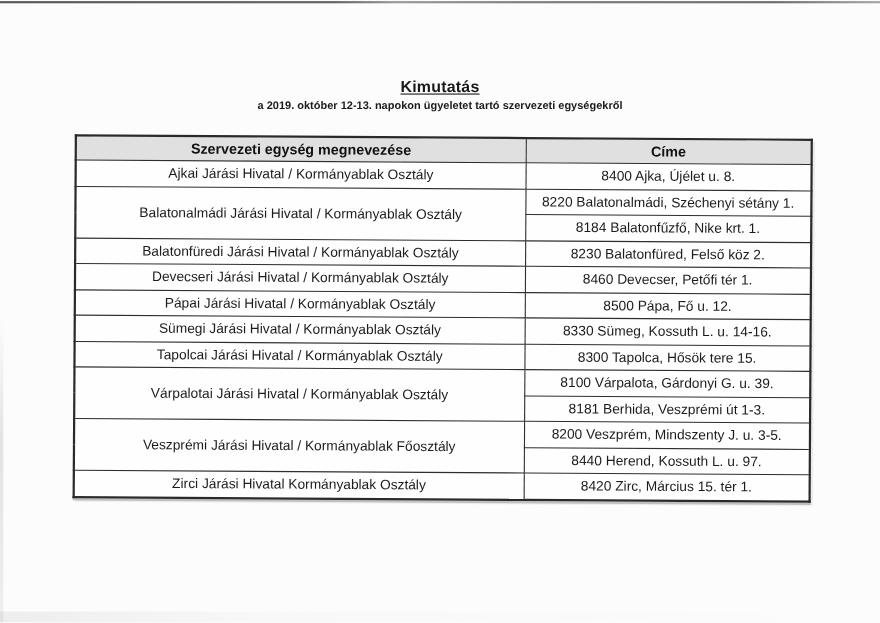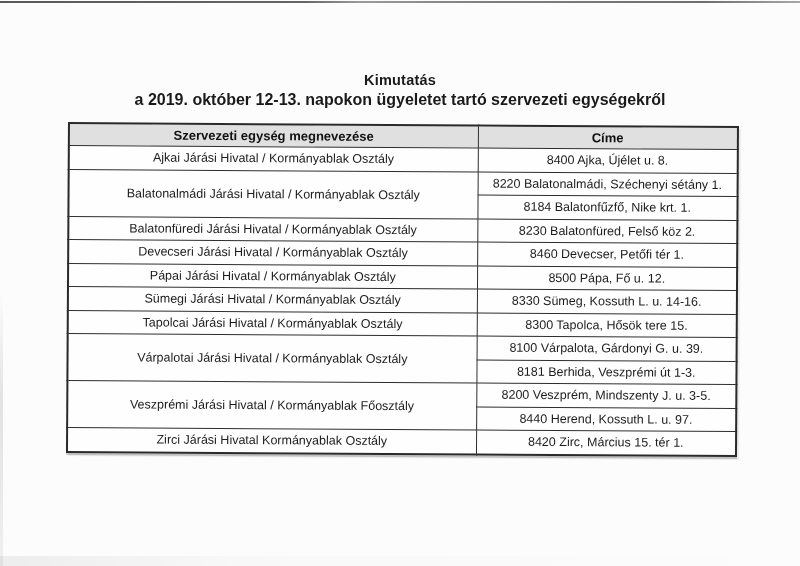--- a/index.html
+++ b/index.html
@@ -46,26 +46,27 @@
   .doc-header {
     position: absolute;
     top: 72px;
     left: 0;
     width: 800px;
     text-align: center;
   }
   .doc-title {
     font-size: 14.5px;
     font-weight: bold;
+    text-decoration: underline;
     color: #1a1a1a;
     letter-spacing: 0.2px;
   }
   .doc-subtitle {
     margin-top: 3px;
-    font-size: 16px;
+    font-size: 10px;
     font-weight: bold;
     color: #1a1a1a;
   }
 
   .scan-tilt {
     position: absolute;
     top: 122px;
     left: 68px;
     transform: rotate(0.35deg);
     transform-origin: 0 0;

